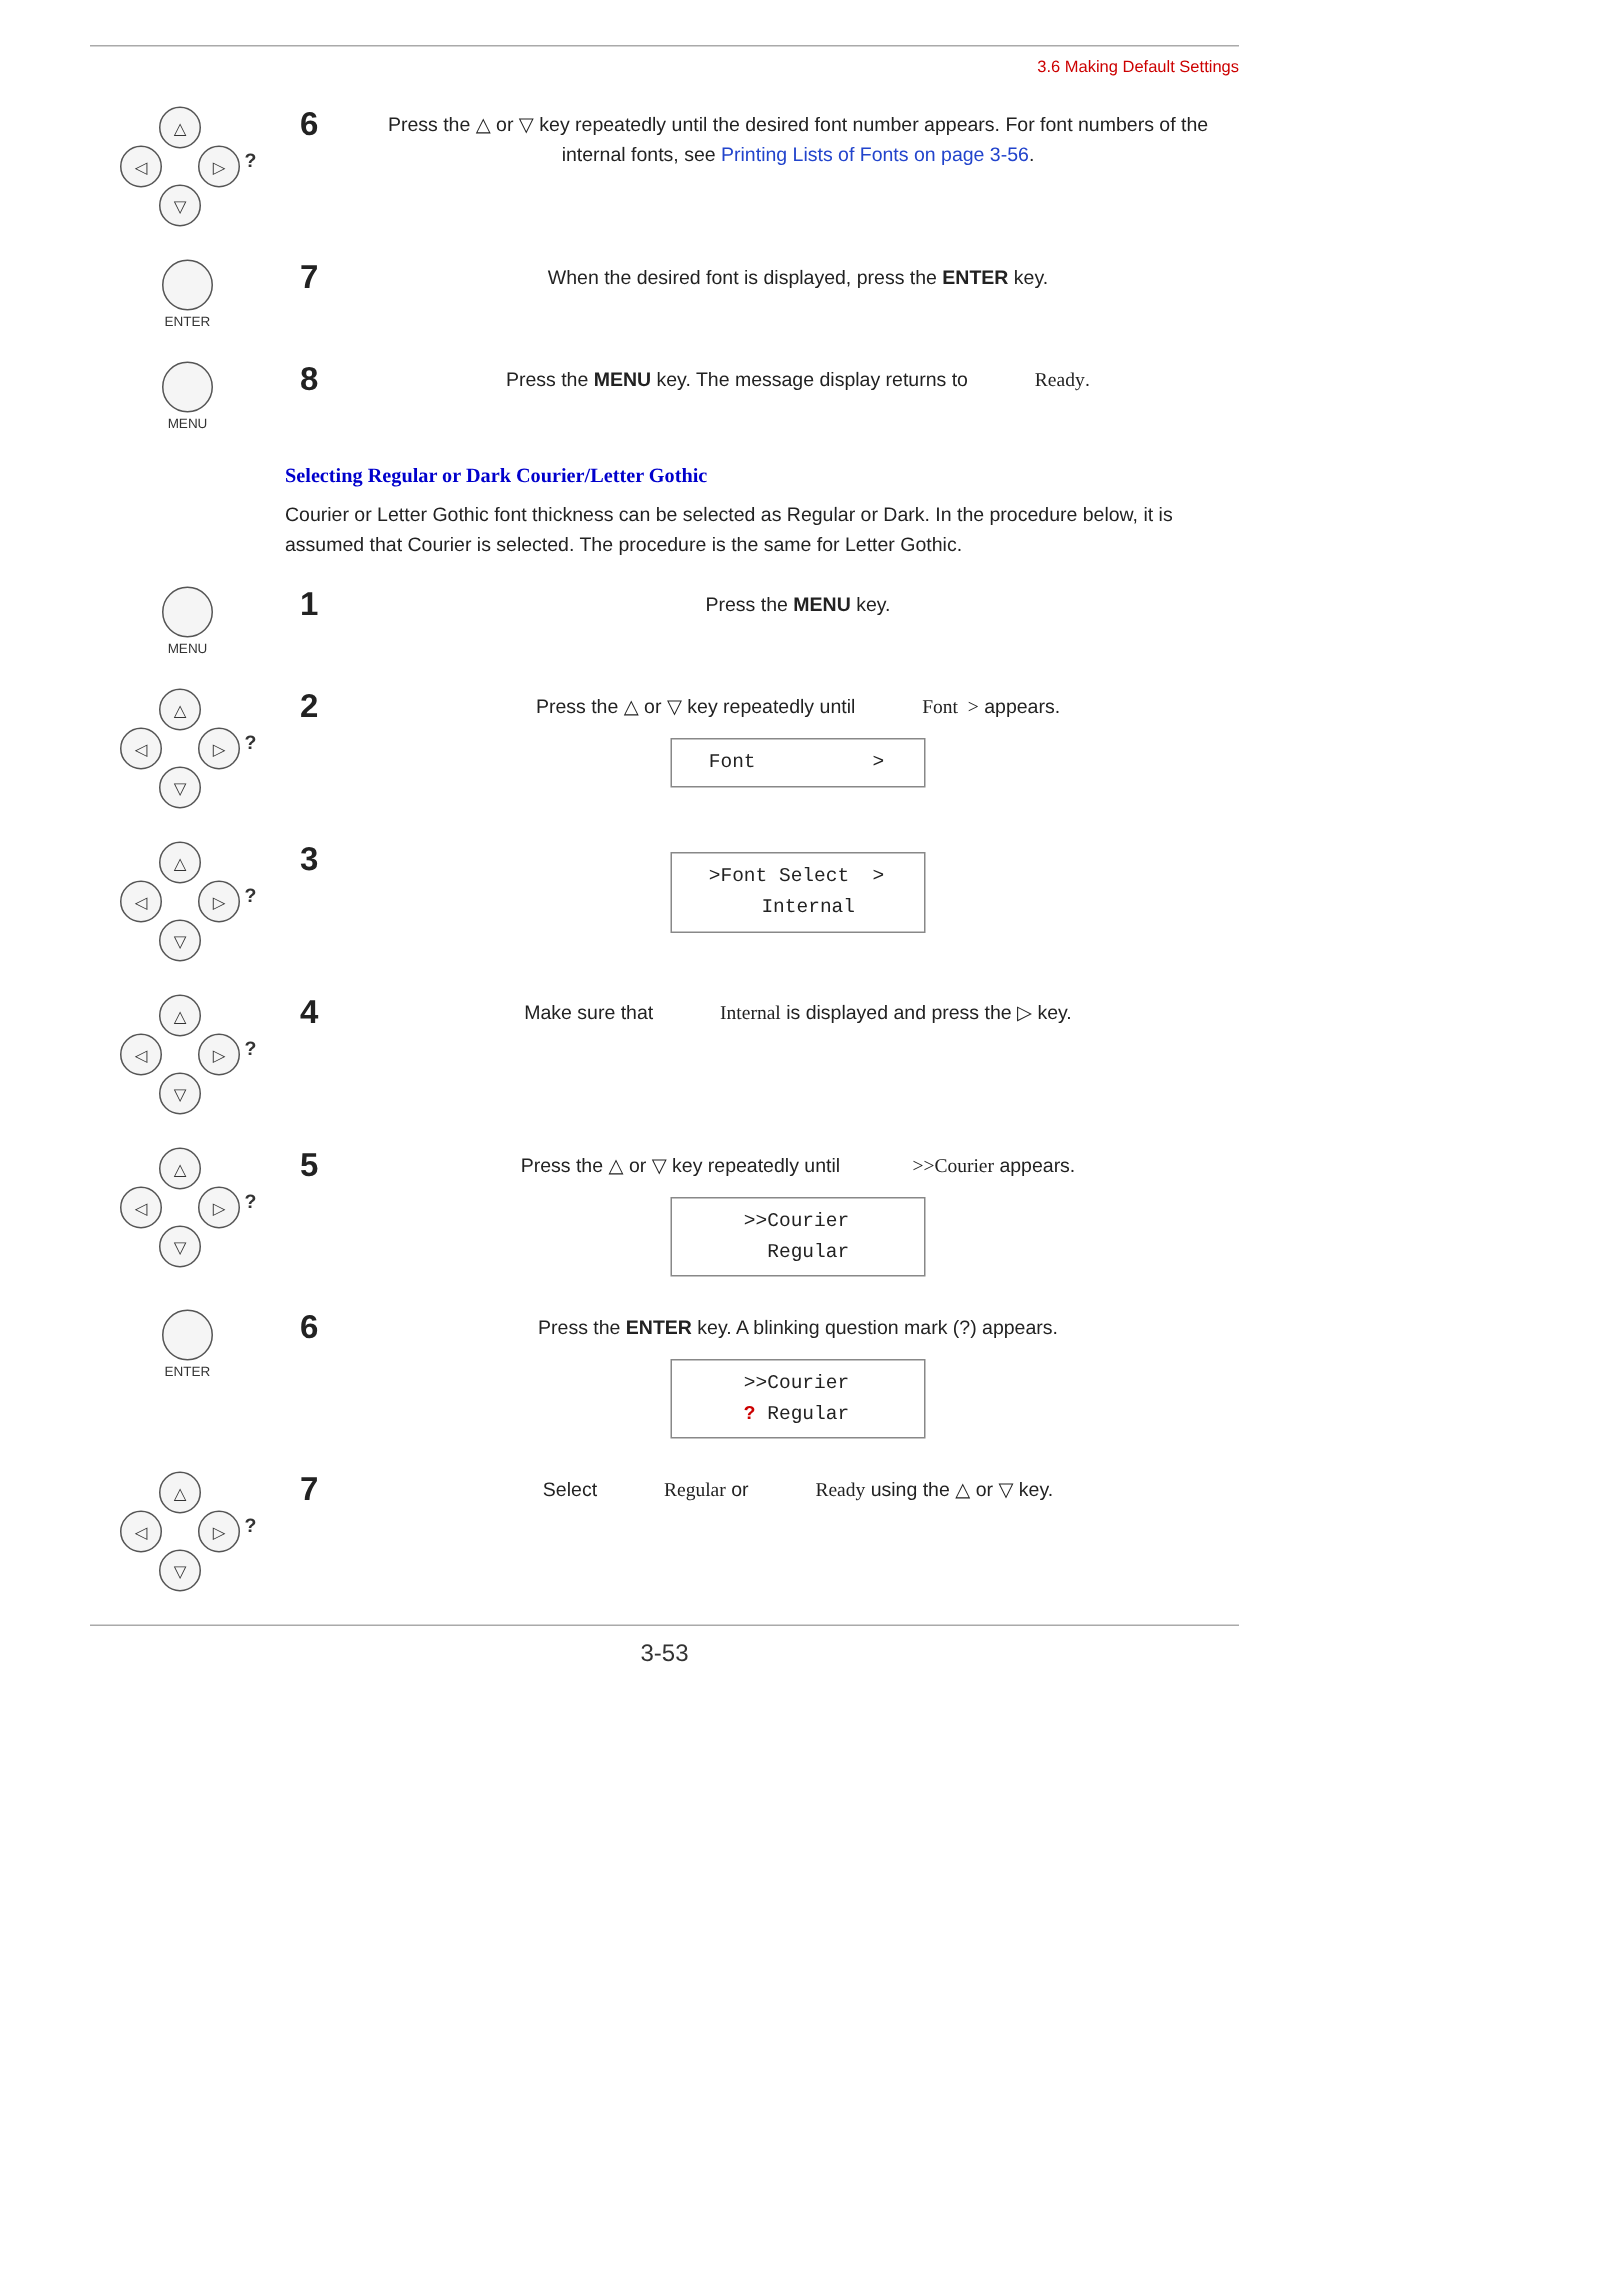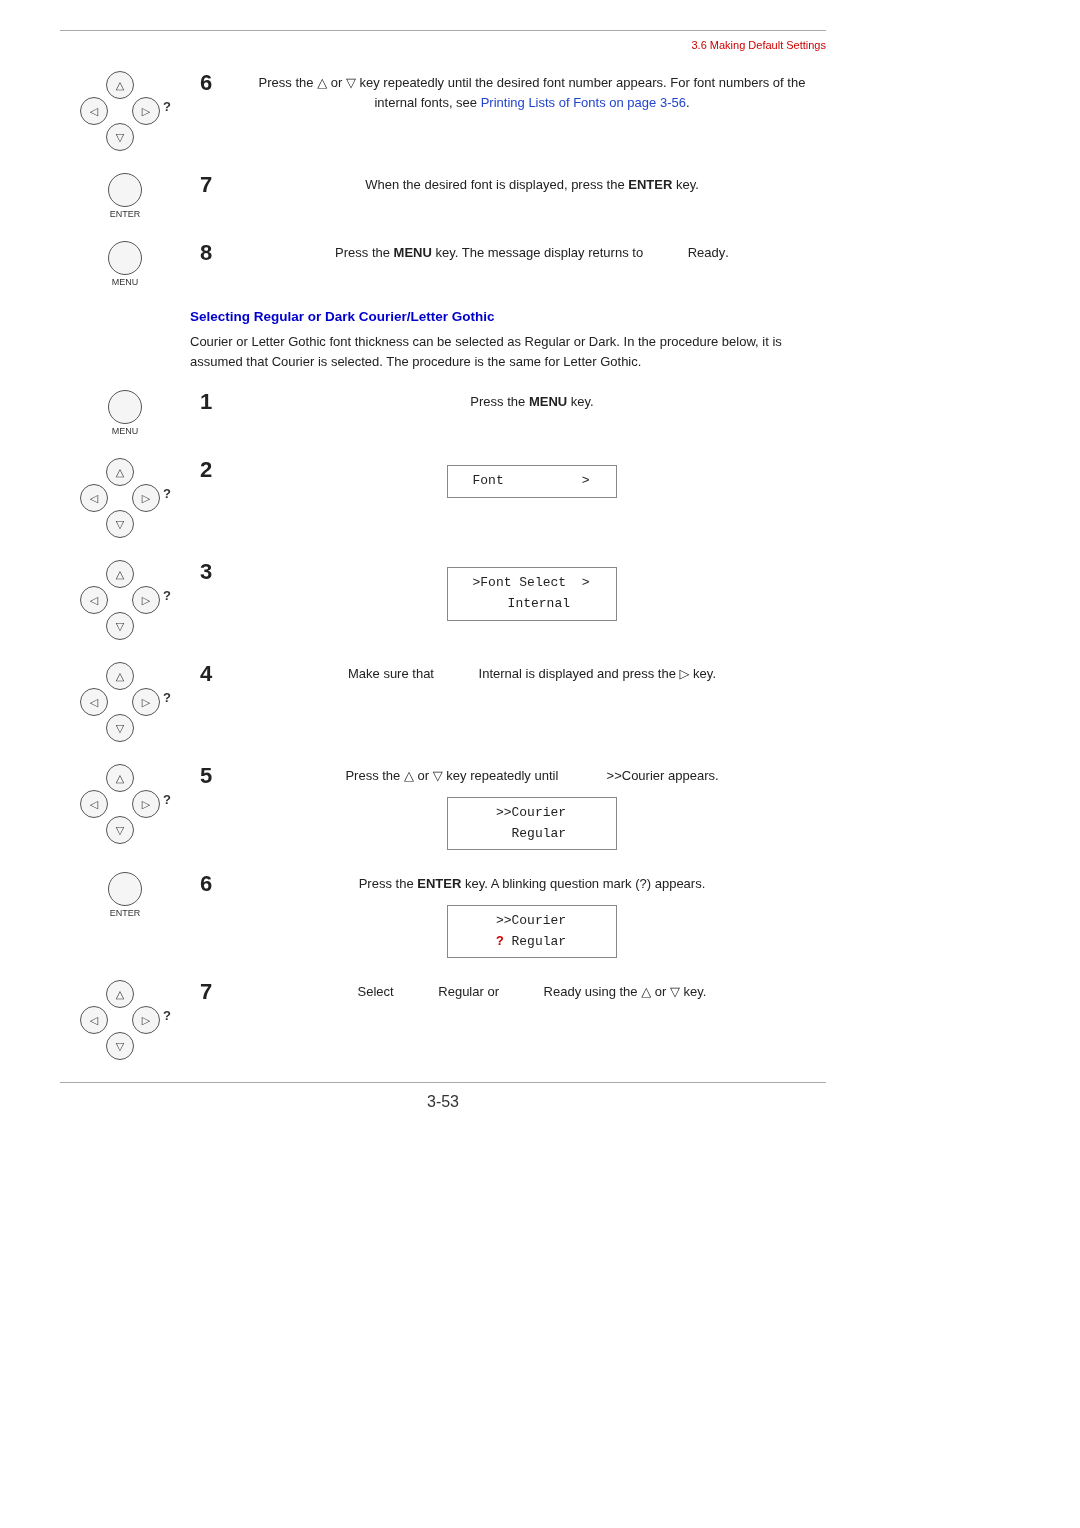--- a/index.html
+++ b/index.html
@@ -71,21 +71,21 @@
       border: 1px solid #888;
       padding: 5px 12px 5px 10px;
       font-family: 'Courier New', Courier, monospace;
       font-size: 13px;
       background: #fff;
       margin-top: 5px;
       min-width: 170px;
       line-height: 1.6;
     }
     .mono-inline {
-      font-family: Liberation Sans, sans-serif;
+      font-family: Liberation Serif, serif;
       font-size: 13px;
       padding-left: 41px;
     }
     
     .key-cluster {
       position: relative;
       width: 80px;
       height: 80px;
     }
     .key-circle {
@@ -129,20 +129,21 @@
       margin-top: 2px;
       text-align: center;
       font-family: Arial, sans-serif;
     }
     .section-heading {
       font-size: 13.5px;
       font-weight: bold;
       color: #0000cc;
       margin-bottom: 8px;
       margin-top: 10px;
+      font-family: Liberation Serif, serif;
     }
     .section-desc {
       font-size: 13px;
       line-height: 1.55;
       margin-bottom: 18px;
       color: #222;
     }
     a { color: #2244cc; text-decoration: none; }
     .icon-col {
       width: 130px;
@@ -227,20 +228,23 @@
       <div class="key-cluster" style="position:relative;width:90px;height:80px;">
         <div class="key-circle key-up">△</div>
         <div class="key-circle key-down">▽</div>
         <div class="key-circle key-left">◁</div>
         <div class="key-circle key-right">▷</div>
         <span class="key-question">?</span>
       </div>
     </div>
     <div class="step-number">2</div>
     <div class="step-content">
+      <div class="step-text">
+        Press the △ or ▽ key repeatedly until <span class="mono-inline">Font &nbsp;&gt;</span> appears.
+      </div>
       <div class="mono-box">Font&nbsp;&nbsp;&nbsp;&nbsp;&nbsp;&nbsp;&nbsp;&nbsp;&nbsp;&nbsp;&gt;</div>
     </div>
   </div>
 
   <div class="step-row">
     <div class="icon-col">
       <div class="key-cluster" style="position:relative;width:90px;height:80px;">
         <div class="key-circle key-up">△</div>
         <div class="key-circle key-down">▽</div>
         <div class="key-circle key-left">◁</div>

